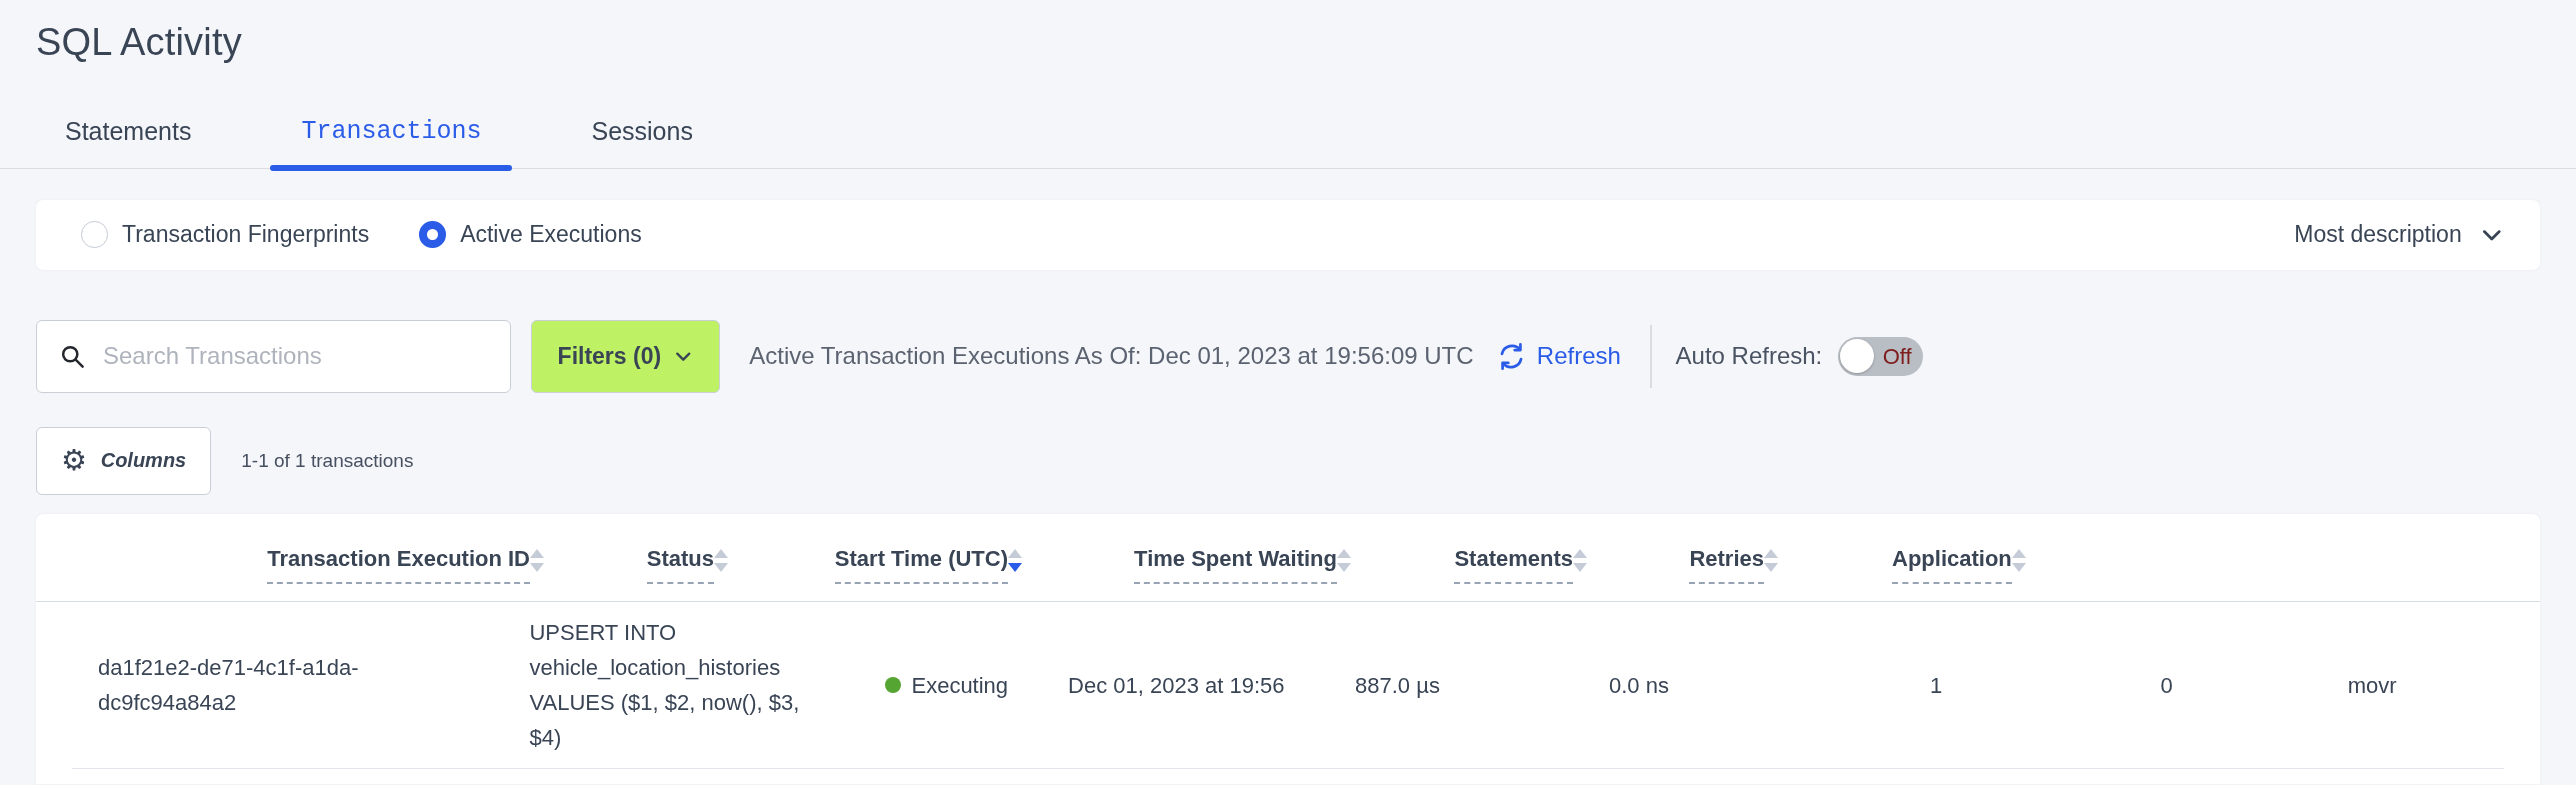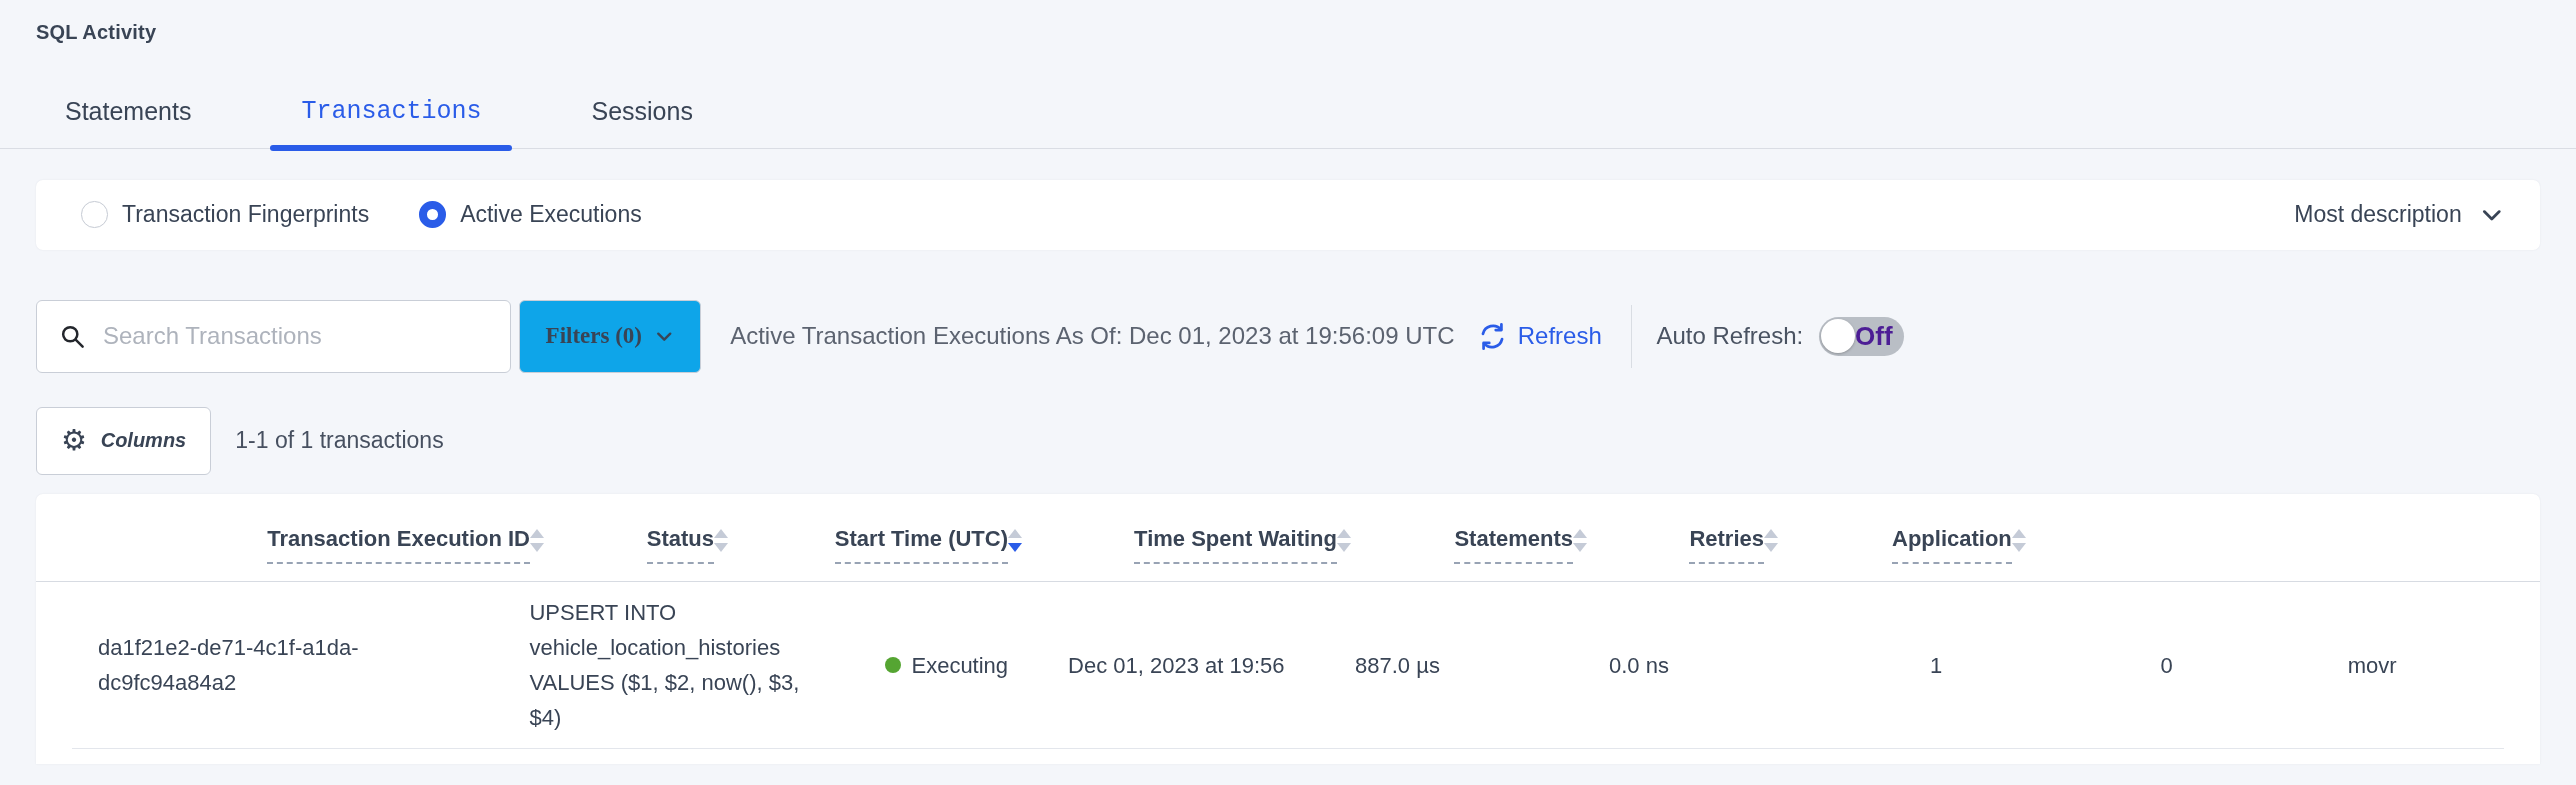--- a/index.html
+++ b/index.html
@@ -7,21 +7,21 @@
     width:2576px; height:785px; overflow:hidden;
     background:#F4F6FA;
     font-family:"Liberation Sans","DejaVu Sans",sans-serif;
     color:#394455;
   }
   .page{ width:2576px; height:785px; position:relative; }
 
   
   .page-title{
     margin:20.5px 0 0 36px;
-    font-size:20px; font-weight:700; color:#394455; letter-spacing:0.2px;
+    font-size:38px; font-weight:400; color:#394455; letter-spacing:0.2px;
   }
 
   
   .tabs{
     margin-top:53px; padding-left:36px;
     border-bottom:1.7px solid #DADDE4;
     display:flex; align-items:flex-end;
   }
   .tab{
     position:relative; padding:0 31px 22px 31px;
@@ -60,53 +60,53 @@
     border:1.7px solid #C9CED7; border-radius:6px;
     display:flex; align-items:center; padding:0 17px 0 22px;
   }
   .search-box input{
     border:none; outline:none; flex:1; margin-left:17px;
     font-size:24px; color:#394455; background:transparent;
     font-family:"Liberation Sans","DejaVu Sans",sans-serif;
   }
   .search-box input::placeholder{ color:#AEB3BC; }
   .filters-btn{
-    margin-left:8px; height:73px; background:#0ea5e9;
+    margin-left:20px; height:73px; background:#bef264;
     border:1.7px solid #C9CED7; border-radius:6px;
-    display:flex; align-items:center; padding:0 25.6px; cursor:pointer;font-family:Liberation Serif, serif;
+    display:flex; align-items:center; padding:0 25.6px; cursor:pointer;
   }
   .filters-btn span{ font-size:23px; font-weight:700; color:#394455; }
   .filters-btn svg{ margin-left:12px; }
   .asof-text{ margin-left:29px; font-size:24px; color:#5C6370; white-space:nowrap; }
   .refresh{ margin-left:22px; display:flex; align-items:center; cursor:pointer; }
   .refresh span{ font-size:24px; color:#2A5CE8; margin-left:10.2px; }
   .v-divider{ width:1.7px; height:63px; background:#D9DDE3; margin:0 24px 0 29px; }
   .auto-refresh-label{ font-size:24px; color:#4A5362; white-space:nowrap; }
   .toggle{
     margin-left:15.4px; width:85px; height:39px; border-radius:19.6px;
     background:#B9BEC5; position:relative; cursor:pointer; flex:0 0 auto;
   }
   .toggle .knob{
     position:absolute; left:2.6px; top:2.6px; width:34px; height:34px;
     border-radius:50%; background:#fff; box-shadow:0 0.9px 2.6px rgba(0,0,0,.25);
   }
   .toggle .state{
     position:absolute; right:11px; top:0; line-height:39px;
-    color:#4c1d95; font-size:26px; font-weight:700;
+    color:#7f1d1d; font-size:22px; font-weight:400;
   }
 
   
   .list-controls{ margin:34px 36px 0 36px; display:flex; align-items:center; }
   .columns-btn{
     height:68px; background:#fff; border:1.7px solid #C9CED7; border-radius:6px;
     display:flex; align-items:center; padding:0 24px; cursor:pointer;
   }
   .columns-btn .gear{ font-family:"DejaVu Sans",sans-serif; font-size:29px; color:#394455; line-height:1; }
   .columns-btn span.lbl{ margin-left:13.7px; font-size:20px; font-weight:700; color:#394455;font-style:italic; }
-  .results-count{ margin-left:24px; font-size:23px; color:#475060; }
+  .results-count{ margin-left:30px; font-size:19px; color:#475060; }
 
   
   .table-card{
     margin:19px 36px 0 36px; background:#fff; border-radius:6.8px 6.8px 0 0;
     box-shadow:0 0 1.7px rgba(50,60,80,.10); height:270px; overflow:hidden;
   }
   .thead{
     display:flex; align-items:flex-start;
     padding-top:32px; border-bottom:1.7px solid #D7DBE2;
   }

